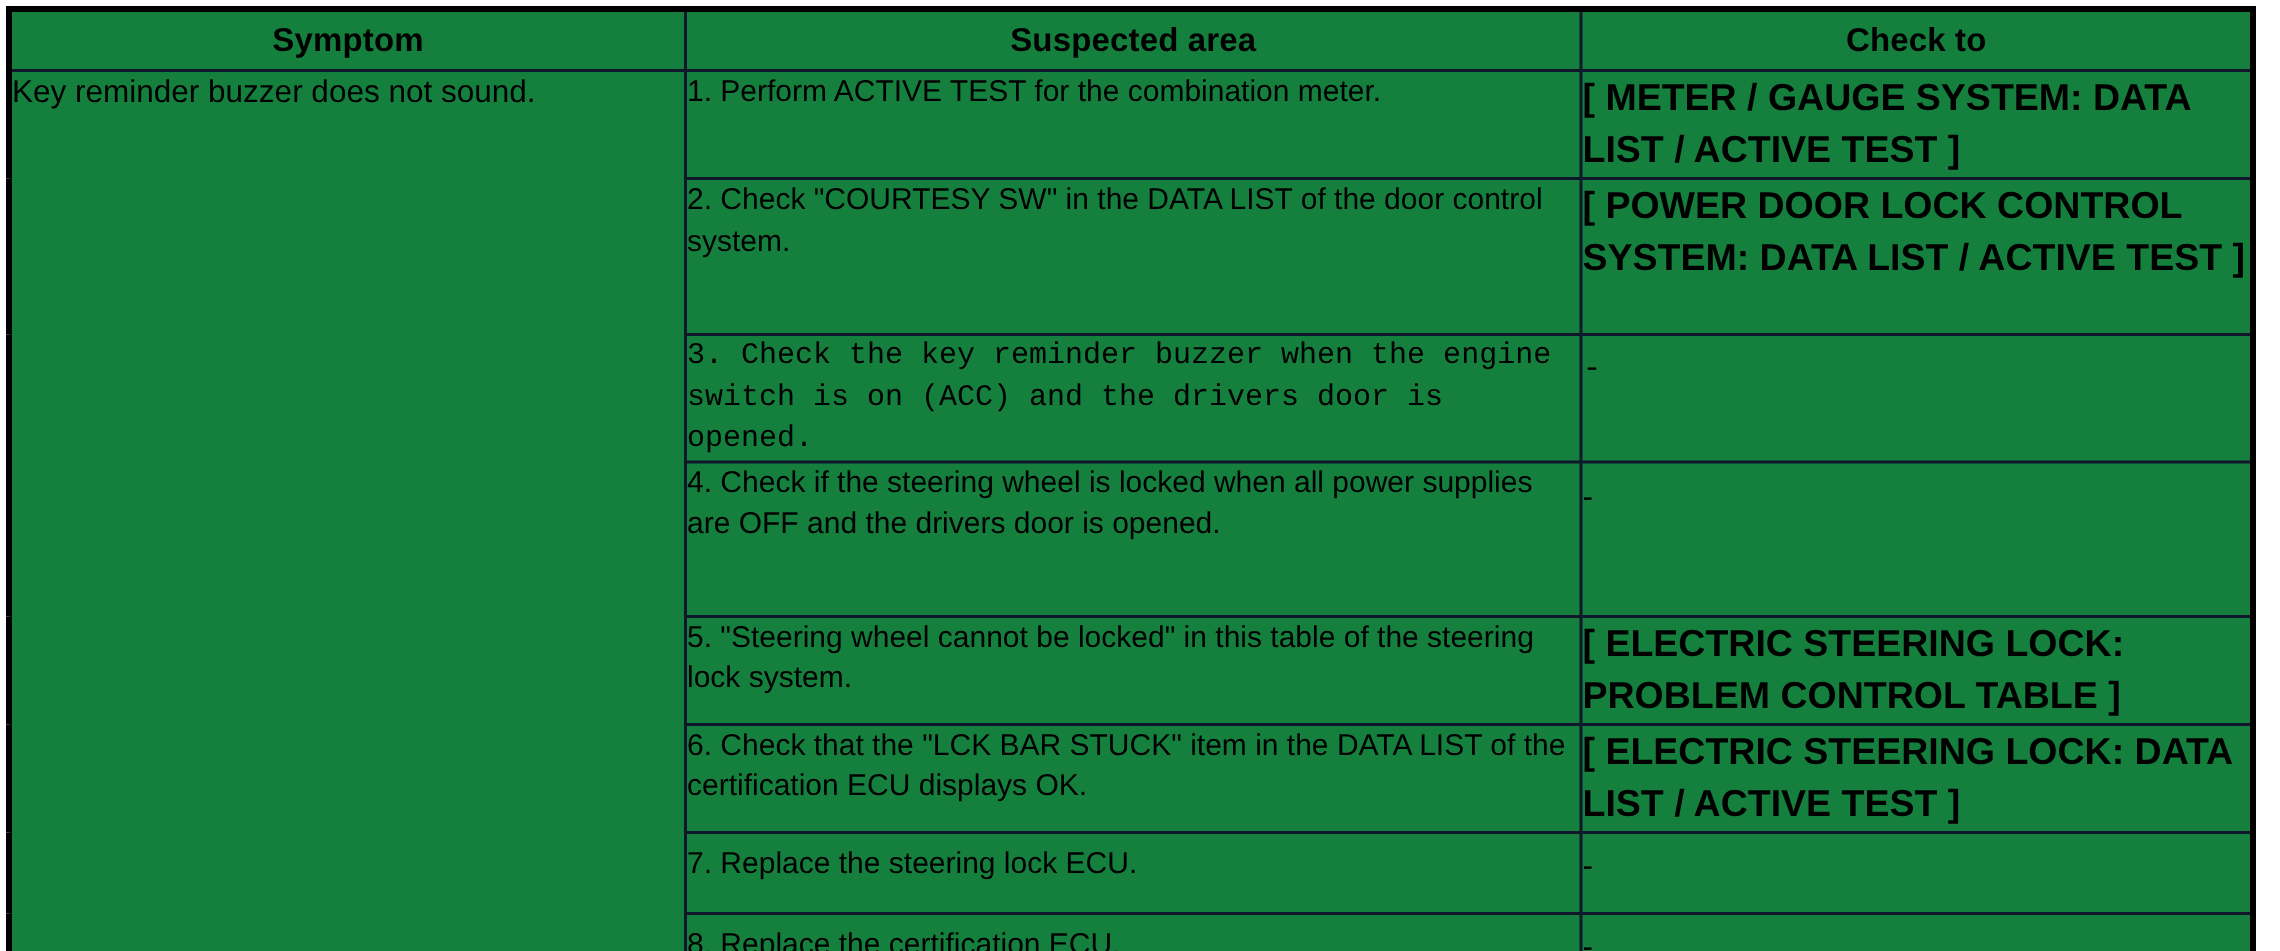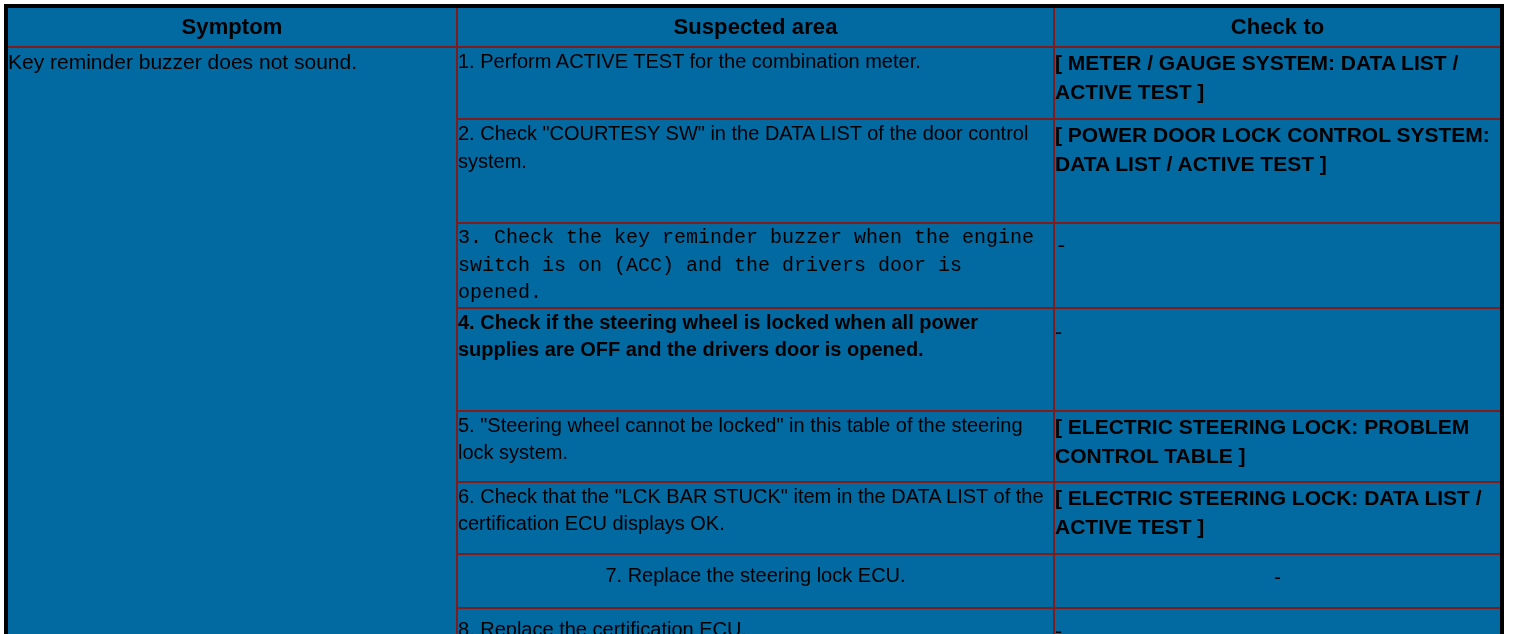--- a/index.html
+++ b/index.html
@@ -26,24 +26,24 @@
     left: 4px;
     top: 4px;
     width: 1496px;
     border-collapse: collapse;
     table-layout: fixed;
     background: #ffffff;
     border: 4px solid #000000;
   }
   table.symptoms-table td,
   table.symptoms-table th {
-    border: 2px solid #7f1d1d;
+    border: 2px solid #0f172a;
     padding: 0;
     vertical-align: top;
-    background: #0369a1;
+    background: #15803d;
   }
   col.col-symptom    { width: 451px; }
   col.col-suspected  { width: 597px; }
   col.col-refer      { width: 448px; }
 
   
   tr.header-row th {
     height: 38px;
     text-align: center;
     vertical-align: middle;
@@ -62,38 +62,38 @@
     font-weight: normal;
   }
   td.suspected-cell {
     padding: 9px 10px 9px 9px;
     font-size: 20px;
     line-height: 1.38;
     font-weight: normal;
   }
   td.refer-cell {
     padding: 7px 8px 7px 8px;
-    font-size: 21px;
+    font-size: 25px;
     line-height: 1.40;
     font-weight: bold;
   }
   td.refer-cell.dash-cell {
     font-weight: normal;
     font-size: 21px;
     padding-top: 8px;
   }
 
   
   tr.r1 td { height: 70px; }
   tr.r2 td { height: 102px; }
   tr.r3 td { height: 70px; font-family: Liberation Mono, monospace; }
-  tr.r4 td { height: 93px; font-weight: bold; }
+  tr.r4 td { height: 93px; }
   tr.r5 td { height: 69px; }
   tr.r6 td { height: 70px; }
-  tr.r7 td { height: 38px; text-align: center; }
+  tr.r7 td { height: 38px; }
   tr.r8 td { height: 38px; }
 
   tr.r7 td.suspected-cell,
   tr.r8 td.suspected-cell { padding-top: 7px; padding-bottom: 7px; }
   tr.r7 td.refer-cell,
   tr.r8 td.refer-cell { padding-top: 7px; }
 
   .cell-text { display: block; }
 </style>
 </head>

